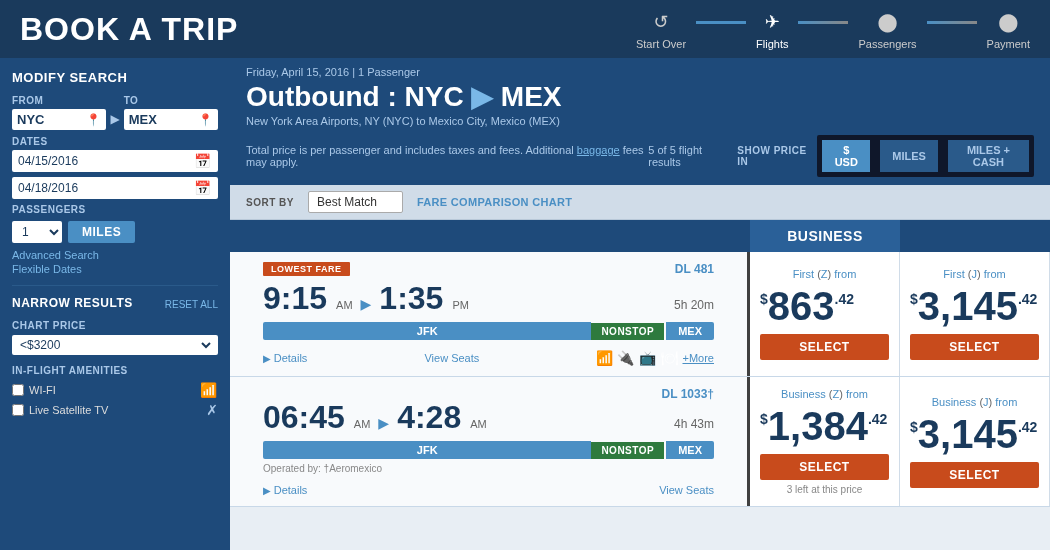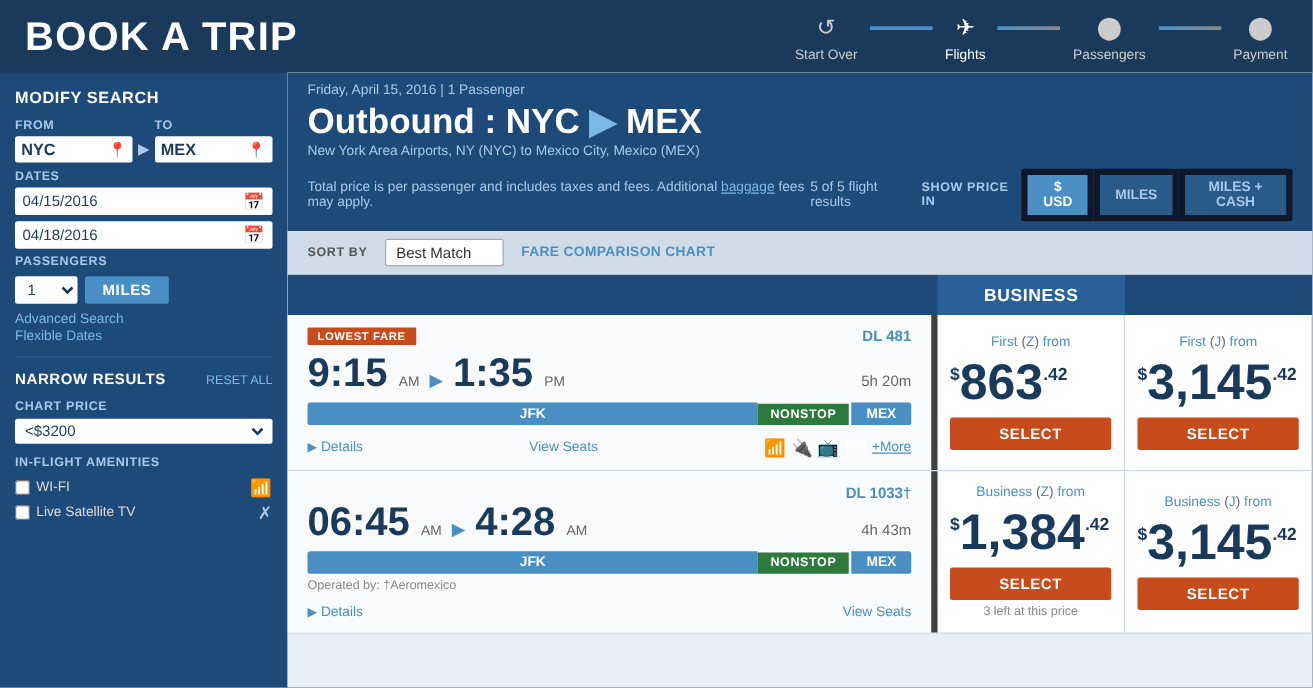--- a/index.html
+++ b/index.html
@@ -383,23 +383,23 @@
     .col-header.business-flex { background: #1a4a78; }
 
     
     .flight-row {
       display: grid;
       grid-template-columns: 520px 1fr 1fr;
       border-bottom: 1px solid #c8d8e8;
       background: #fff;
     }
     .flight-main {
-      padding: 10px 16px;
+      padding: 10px 33px;
       background: #f8fafc;
-      border-right: 5px solid #404040;
+      border-right: 3px solid #404040;
     }
     .lowest-fare-badge {
       display: inline-block;
       background: #c84b1c;
       color: #fff;
       font-size: 9px;
       font-weight: bold;
       padding: 2px 8px;
       border-radius: 1px;
       letter-spacing: 0.5px;

